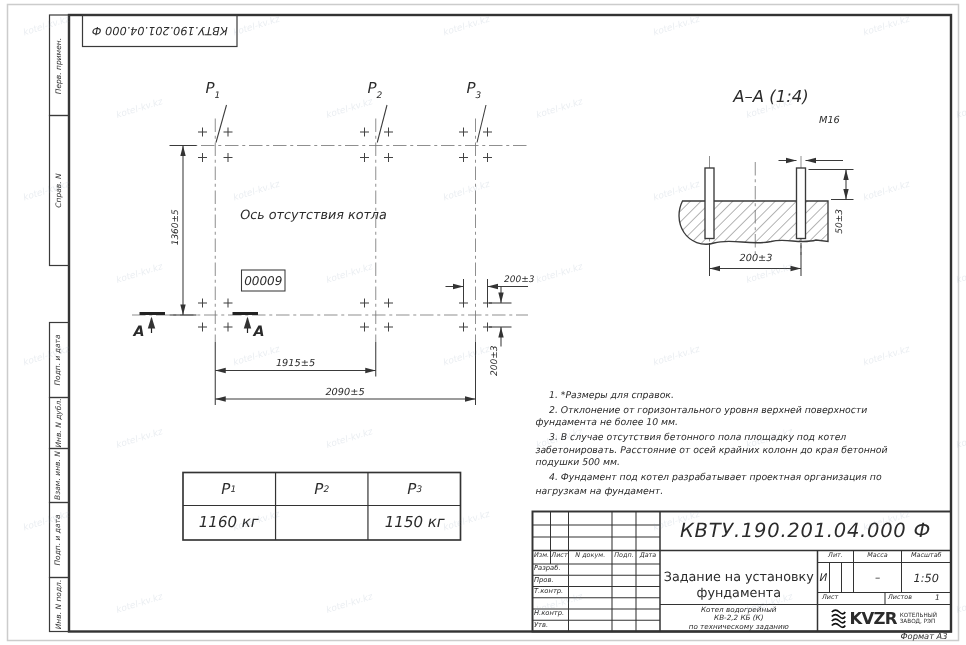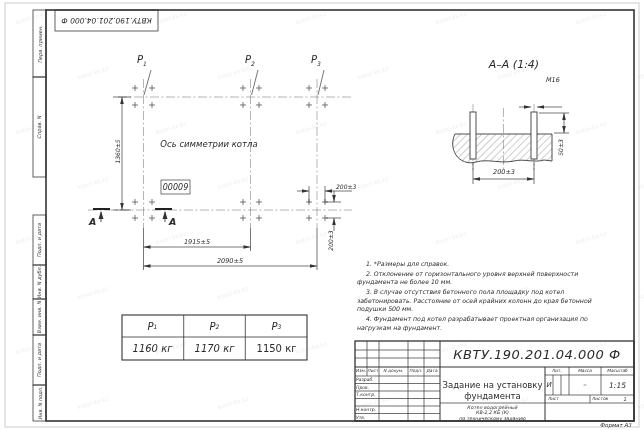--- a/index.html
+++ b/index.html
@@ -208,21 +208,21 @@
       <span>Инв. N подл.</span>
     </div>
 
   <div class="t" style="left:137px;top:54px;font-size:10px">
     <span>P</span><sub>1</sub></div>
   <div class="t" style="left:245px;top:54px;font-size:10px">
     <span>P</span><sub>2</sub></div>
   <div class="t" style="left:311px;top:54px;font-size:10px">
     <span>P</span><sub>3</sub></div>
 
-  <div class="t tc" style="left:157px;top:139px;width:104px;font-size:8.5px">Ось симметрии котла</div>
+  <div class="t tc" style="left:157px;top:139px;width:104px;font-size:8.5px">Ось отсутствия котла</div>
 
   <div class="fc" style="left:161px;top:180px;width:29px;height:14px">
     <span class="t" style="position:static;font-size:8px">00009</span>
     </div>
 
   <div class="t tc" style="left:97px;top:148px;width:40px;font-size:6px;transform:rotate(-90deg)">1360±5</div>
   <div class="t" style="left:336px;top:183px;font-size:6px">200±3</div>
   <div class="t tc" style="left:313px;top:237px;width:34px;font-size:6px;transform:rotate(-90deg)">200±3</div>
   <div class="t tc" style="left:169px;top:238px;width:56px;font-size:6.5px">1915±5</div>
   <div class="t tc" style="left:202px;top:257px;width:56px;font-size:6.5px">2090±5</div>
@@ -241,22 +241,21 @@
     </div>
   <div class="fc" style="left:184px;top:315px;width:61px;height:22px;font-style:italic;font-size:10px">
     <span>P</span>
       <sub>2</sub>
     </div>
   <div class="fc" style="left:246px;top:315px;width:61px;height:22px;font-style:italic;font-size:10px">
     <span>P</span>
       <sub>3</sub>
     </div>
   <div class="fc" style="left:122px;top:337px;width:61px;height:23px;font-style:italic;font-size:10px">1160 кг</div>
-  <div class="fc" style="left:184px;top:337px;width:61px;height:23px;font-style:italic;font-size:10px">1170 кг</div>
-  <div class="fc" style="left:246px;top:337px;width:61px;height:23px;font-size:10px">1150 кг</div>
+  <div class="fc" style="left:246px;top:337px;width:61px;height:23px;font-style:italic;font-size:10px">1150 кг</div>
 
   <div class="abs" style="left:357px;top:260px;width:245px;font-size:6.2px;font-style:italic;line-height:1.4">
     <p class="note">1. *Размеры для справок.</p>
     <p class="note">2. Отклонение от горизонтального уровня верхней поверхности фундамента не более 10 мм.</p>
     <p class="note">3. В случае отсутствия бетонного пола площадку под котел забетонировать. Расстояние от осей крайних колонн до края бетонной подушки 500 мм.</p>
     <p class="note">4. Фундамент под котел разрабатывает проектная организация по нагрузкам на фундамент.</p>
   </div>
 
   <div class="fc" style="left:440px;top:341px;width:194px;height:26px;font-style:italic;font-size:13px;letter-spacing:.5px">КВТУ.190.201.04.000 Ф</div>
 
@@ -277,26 +276,41 @@
 
   <div class="t tc" style="left:440px;top:404.5px;width:105px;font-size:4.8px">Котел водогрейный</div>
   <div class="t tc" style="left:440px;top:410px;width:105px;font-size:4.8px">КВ-2,2 КБ (К)</div>
   <div class="t tc" style="left:440px;top:415.5px;width:105px;font-size:4.8px">по техническому заданию</div>
 
   <div class="t tc" style="left:545px;top:368px;width:24px;font-size:4.3px">Лит.</div>
   <div class="t tc" style="left:569px;top:368px;width:32px;font-size:4.3px">Масса</div>
   <div class="t tc" style="left:601px;top:368px;width:33px;font-size:4.3px">Масштаб</div>
   <div class="fc" style="left:545px;top:375px;width:8px;height:20px;font-style:italic;font-size:7px">И</div>
   <div class="fc" style="left:569px;top:375px;width:32px;height:20px;font-style:italic;font-size:7px">–</div>
-  <div class="fc" style="left:601px;top:375px;width:33px;height:20px;font-style:italic;font-size:7.5px">1:15</div>
+  <div class="fc" style="left:601px;top:375px;width:33px;height:20px;font-style:italic;font-size:7.5px">1:50</div>
 
   <div class="t" style="left:548px;top:396px;font-size:4.3px">Лист</div>
   <div class="t" style="left:592px;top:396px;font-size:4.3px">Листов</div>
   <div class="t tc" style="left:618px;top:395.5px;width:14px;font-size:5px">1</div>
 
+  <div class="fc" style="left:545px;top:403px;width:89px;height:18px;gap:2px">
+    <svg width="10" height="13" viewBox="0 0 10 13">
+      <g fill="none" stroke="#111" stroke-width="1.1">
+        <path d="M0.5,2 q2.5,-2.4 5,0 t4,0"></path>
+        <path d="M0.5,5 q2.5,-2.4 5,0 t4,0"></path>
+        <path d="M0.5,8 q2.5,-2.4 5,0 t4,0"></path>
+        <path d="M0.5,11 q2.5,-2.4 5,0 t4,0"></path>
+      </g>
+    </svg>
+    <span style="font-weight:bold;font-size:11px;letter-spacing:-0.5px">KVZR</span>
+    <span style="display:inline-block;font-size:3.8px;line-height:1.15;text-align:left">
+      <span style="display:block">КОТЕЛЬНЫЙ</span>
+      <span style="display:block">ЗАВОД, РЭП</span>
+    </span>
+  </div>
 
   <div class="t tc" style="left:586px;top:422px;width:60px;font-size:5.5px">Формат А3</div>
 
 <span class="wm" style="left: 15px; top: 14px;">kotel-kv.kz</span>
     <span class="wm" style="left: 155px; top: 14px;">kotel-kv.kz</span>
     <span class="wm" style="left: 295px; top: 14px;">kotel-kv.kz</span>
     <span class="wm" style="left: 435px; top: 14px;">kotel-kv.kz</span>
     <span class="wm" style="left: 575px; top: 14px;">kotel-kv.kz</span>
     <span class="wm" style="left: 77px; top: 69px;">kotel-kv.kz</span>
     <span class="wm" style="left: 217px; top: 69px;">kotel-kv.kz</span>

